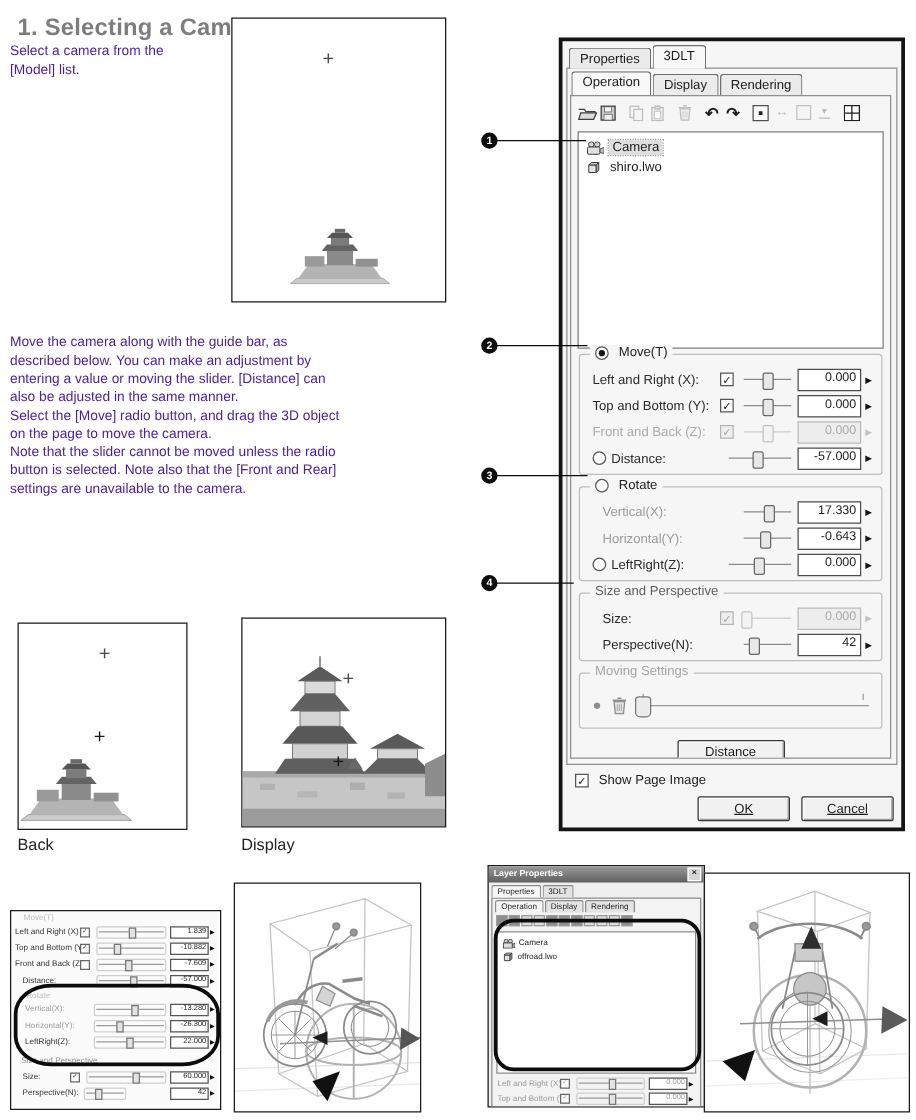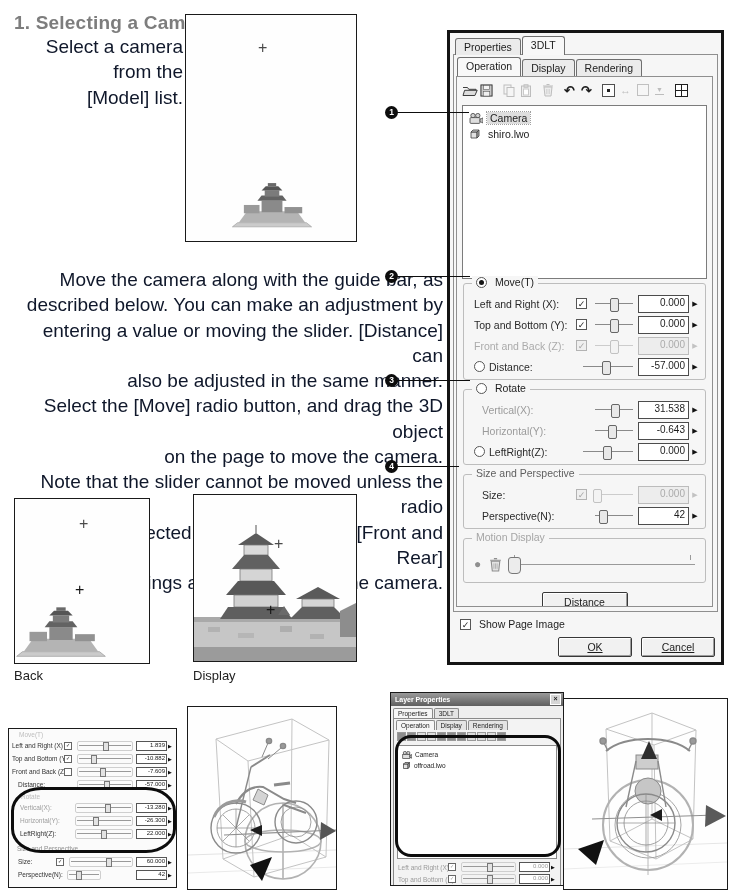--- a/index.html
+++ b/index.html
@@ -1,19 +1,19 @@
 <!DOCTYPE html>
 <html><head>
 <meta charset="utf-8">
 <style>
   html,body{margin:0;padding:0;background:#fff;}
   #page{position:relative;width:733px;height:896px;background:#ffffff;overflow:hidden;
         font-family:"Liberation Sans",sans-serif;color:#1c1c1c;}
   .hd{position:absolute;font-size:19px;font-weight:bold;color:#7d7d7d;letter-spacing:.2px;}
-  .body-text{position:absolute;font-size:19px;line-height:1.33;color:#0f172a;white-space:pre-line;text-align:right;}
+  .body-text{position:absolute;font-size:11px;line-height:1.33;color:#4c1d95;white-space:pre-line;}
   .caption{position:absolute;font-size:13px;color:#222;}
   .fig{position:absolute;background:#fefefe;border:1px solid #1a1a1a;overflow:hidden;}
   .cross{position:absolute;font-size:16px;color:#4a4a4a;line-height:10px;font-weight:400;}
   .cross.dark{color:#161616;}
   
   .bullet{position:absolute;width:13px;height:13px;border-radius:50%;background:#0d0d0d;color:#fff;
           font-size:8.5px;font-weight:bold;text-align:center;line-height:13px;z-index:11;}
   .cline{position:absolute;height:1px;background:#0d0d0d;z-index:10;}
   
   #dlg{position:absolute;left:447px;top:30px;width:277px;height:635px;border:3px solid #141414;
@@ -316,21 +316,21 @@
           <div class="grp-legend">
             <span class="radio"></span>
             <span>Rotate</span>
           </div>
           <div class="crow">
             <span class="rlabel ind" style="color:#9b9b9b;">Vertical(X):</span>
             <span class="cbspace"></span>
             <span class="slider">
                 <span class="thumb" style="left: 52%;"></span>
               </span>
-            <span class="vbox">31.538</span>
+            <span class="vbox">17.330</span>
             <span class="spin">▶</span>
           </div>
           <div class="crow">
             <span class="rlabel ind" style="color:#9b9b9b;">Horizontal(Y):</span>
             <span class="cbspace"></span>
             <span class="slider">
                 <span class="thumb" style="left: 46%;"></span>
               </span>
             <span class="vbox">-0.643</span>
             <span class="spin">▶</span>
@@ -362,21 +362,21 @@
             <span class="cbspace"></span>
             <span class="slider">
                 <span class="thumb" style="left: 20%;"></span>
               </span>
             <span class="vbox">42</span>
             <span class="spin">▶</span>
           </div>
         </div>
 
         <div class="grp">
-          <div class="grp-legend dim">Motion Display</div>
+          <div class="grp-legend dim">Moving Settings</div>
           <div class="mrow">
             <span class="rec">●</span>
             <svg width="13" height="15" viewBox="0 0 12 14">
                 <path d="M2 4h8l-1 9H3z" fill="#e3e3e3" stroke="#8f8f8f"></path>
                 <path d="M1 3h10M4.5 1.5h3" stroke="#8f8f8f" fill="none"></path>
                 <path d="M4.5 6v5M6 6v5M7.5 6v5" stroke="#a7a7a7" stroke-width="0.7"></path>
               </svg>
             <span class="mslider">
               <span class="tick" style="left:4px;"></span>
               <span class="tick" style="right:4px;"></span>

